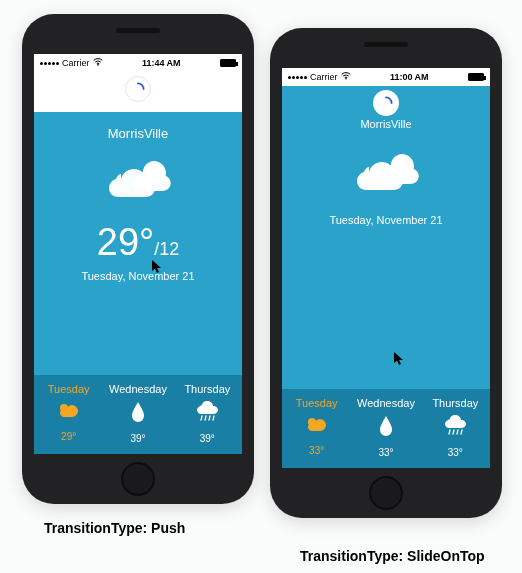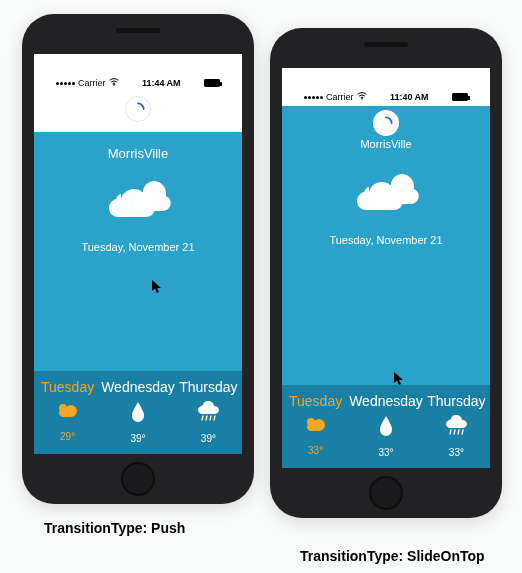--- a/index.html
+++ b/index.html
@@ -41,25 +41,24 @@
     position: absolute;
     left: 12px; right: 12px; top: 40px; bottom: 50px;
     background: #fff;
     overflow: hidden;
   }
   .statusbar {
     height: 18px;
     display: flex;
     align-items: center;
     justify-content: space-between;
-    padding: 0 22px;
+    padding: 0 6px;
     font-size: 9px;
     color: #000;
     background: #fff;
-    margin-top: 20px;
   }
   .statusbar .sb-left, .statusbar .sb-right { display:flex; align-items:center; gap:3px; }
   .statusbar .dots { display:flex; gap:1px; }
   .statusbar .dots span { width:3px; height:3px; border-radius:50%; background:#000; display:block; }
   .battery { width:16px; height:8px; border:1px solid #000; border-radius:1px; position:relative; }
   .battery::after { content:""; position:absolute; right:-3px; top:2px; width:2px; height:4px; background:#000; }
   .battery .fill { background:#000; height:100%; width:100%; }
   .subheader {
     text-align: center;
     padding: 4px 0 10px 0;
@@ -93,21 +92,21 @@
     background: #1a7fa4;
     display: flex;
     color: #fff;
   }
   .fday {
     flex:1;
     text-align:center;
     padding:8px 0 10px 0;
     display:flex; flex-direction:column; align-items:center; gap:6px;
   }
-  .fday .name { font-size: 14px; }
+  .fday .name { font-size: 11px; }
   .fday .ft { font-size: 10px; }
   .fday.selected .name { color: #f5a623; }
   .fday.selected .ft { color: #f5a623; }
   .caption {
     position: absolute;
     font-weight: 700;
     font-size: 14px;
     color: #000;
   }
   .cap-left { left: 44px; top: 520px; }
@@ -157,20 +156,23 @@
       <div class="main">
         <div class="location">MorrisVille</div>
         <div class="big-icon">
           <svg width="70" height="46" viewBox="0 0 70 46">
             <path d="M40 13c0-6 5-11 11-11s12 5 12 12c0 1-.1 2-.3 3 3 1 5 4 5 7 0 5-4 8-9 8H37c-4 0-7-3-7-7 0-3 2-6 5-7 0-3 2-5 5-5z" fill="#fff"></path>
             <path d="M18 22c0-7 6-12 13-12 6 0 11 4 12 10 5 0 9 4 9 9s-4 9-9 9H15c-5 0-9-4-9-9 0-4 3-8 7-9 1-3 3-5 5-5" fill="#fff" opacity=".98"></path>
           </svg>
           <svg class="cursor" style="left:118px; top:148px;" viewBox="0 0 10 14">
               <path d="M0 0 L0 11 L3 8.5 L5 13 L7 12 L5 8 L9 8 Z" fill="#000"></path>
             </svg>
+        </div>
+        <div class="temp">
+          <span class="hi">29°</span><span class="lo">/12</span>
         </div>
         <div class="date">Tuesday, November 21</div>
       </div>
       <div class="forecast">
         <div class="fday selected">
           <div class="name">Tuesday</div>
           <div>
             <svg width="26" height="20" viewBox="0 0 26 20">
                 <circle cx="8" cy="7" r="4" fill="#f5a623"></circle>
                 <path d="M10 10c0-3 3-6 6-6s6 3 6 6-3 6-6 6h-8c-2 0-4-2-4-4s1-3 3-4" fill="#f5a623"></path>
@@ -222,21 +224,21 @@
               <span></span>
             </span>
           <span>Carrier</span>
           <span>
             <svg width="10" height="8" viewBox="0 0 10 8">
                 <path d="M1 2 Q5 -1 9 2 M2.5 3.8 Q5 1.8 7.5 3.8 M4 5.4 Q5 4.6 6 5.4" stroke="#000" stroke-width="1" fill="none" stroke-linecap="round"></path>
                 <circle cx="5" cy="6.8" r="0.8" fill="#000"></circle>
               </svg>
           </span>
         </div>
-        <div style="font-weight:600;">11:40 AM</div>
+        <div style="font-weight:600;">11:00 AM</div>
         <div class="sb-right">
           <div class="battery">
               <div class="fill"></div>
             </div>
         </div>
       </div>
       <div class="subheader blue">
         <div class="spinner">
           <svg viewBox="0 0 20 20">
               <path d="M10 3 A7 7 0 0 1 17 10" stroke="#2a5fd0" stroke-width="2.2" fill="none" stroke-linecap="round"></path>

